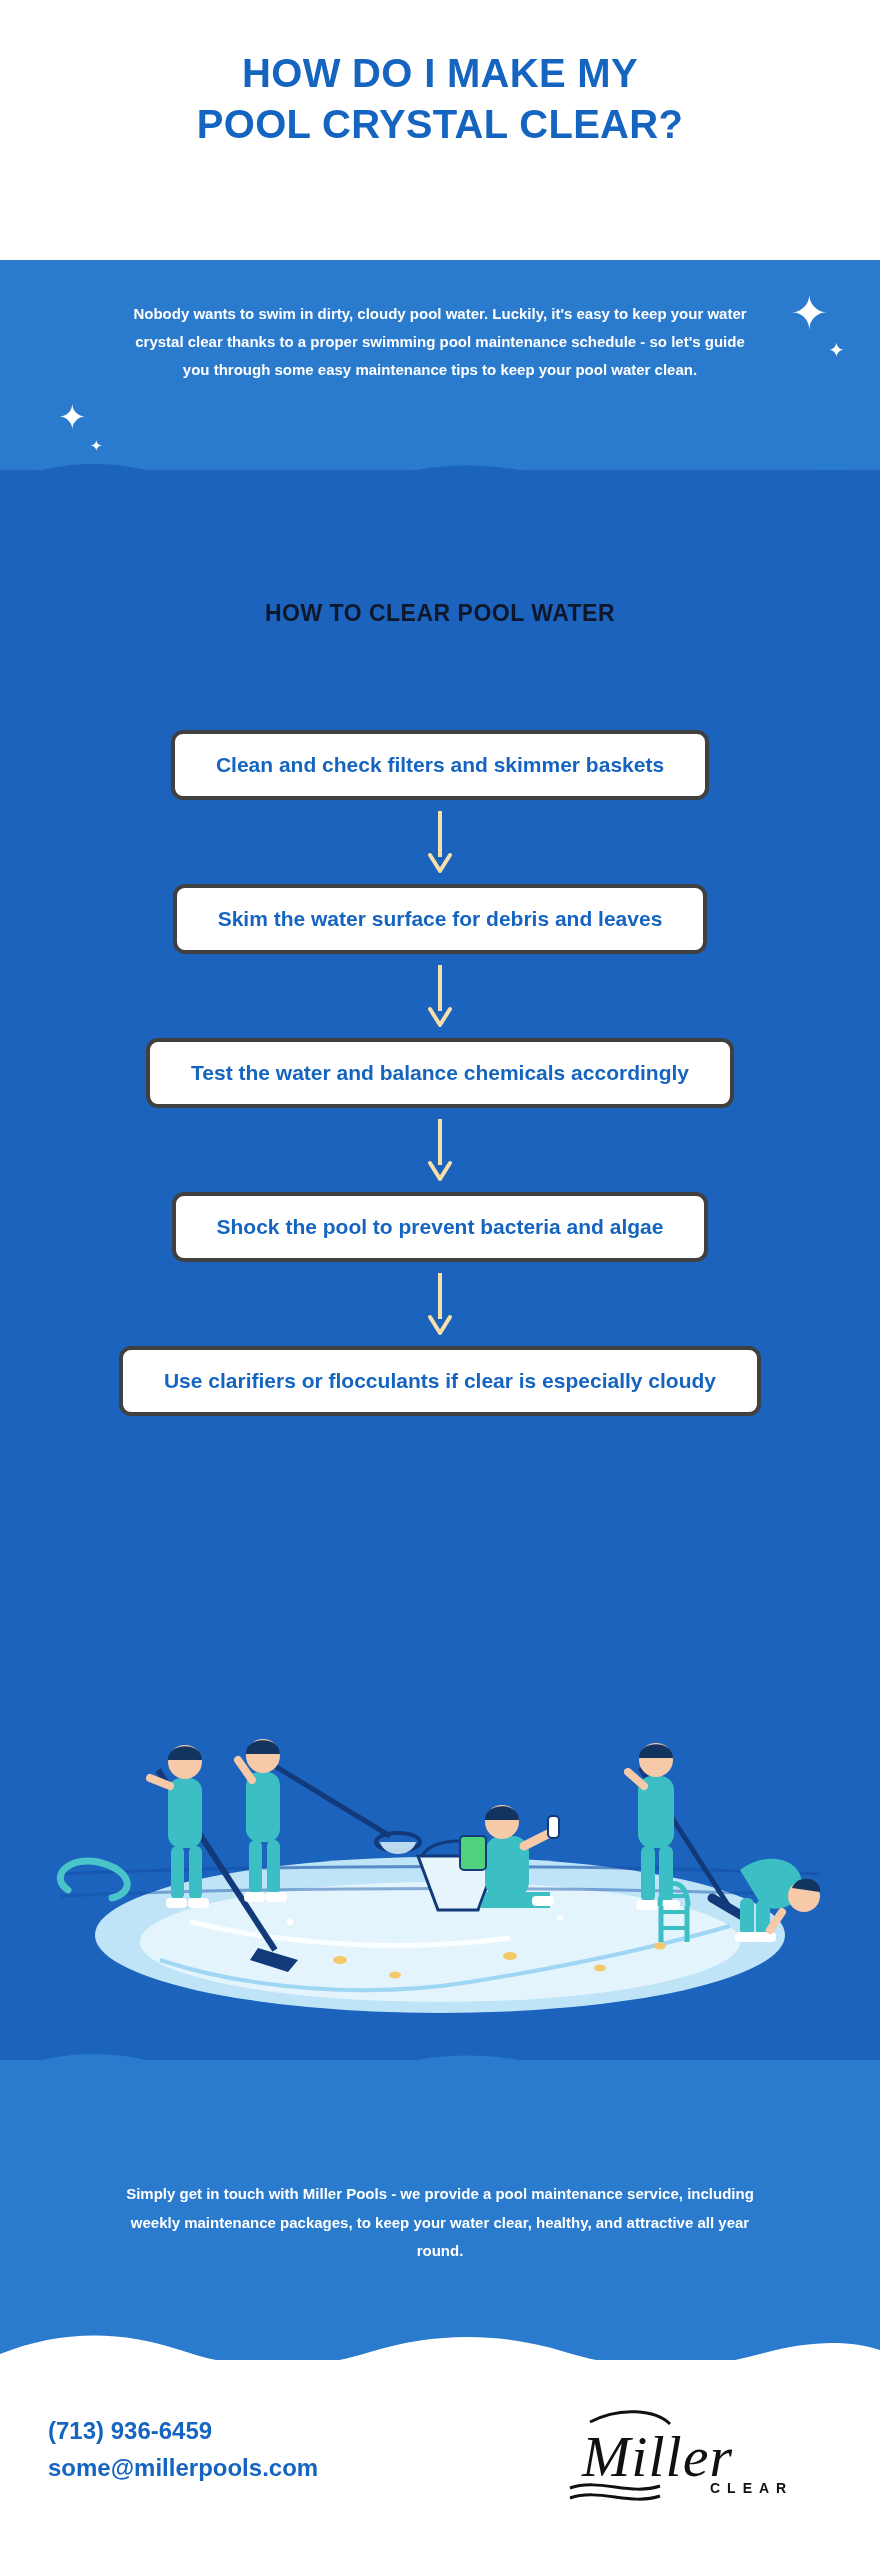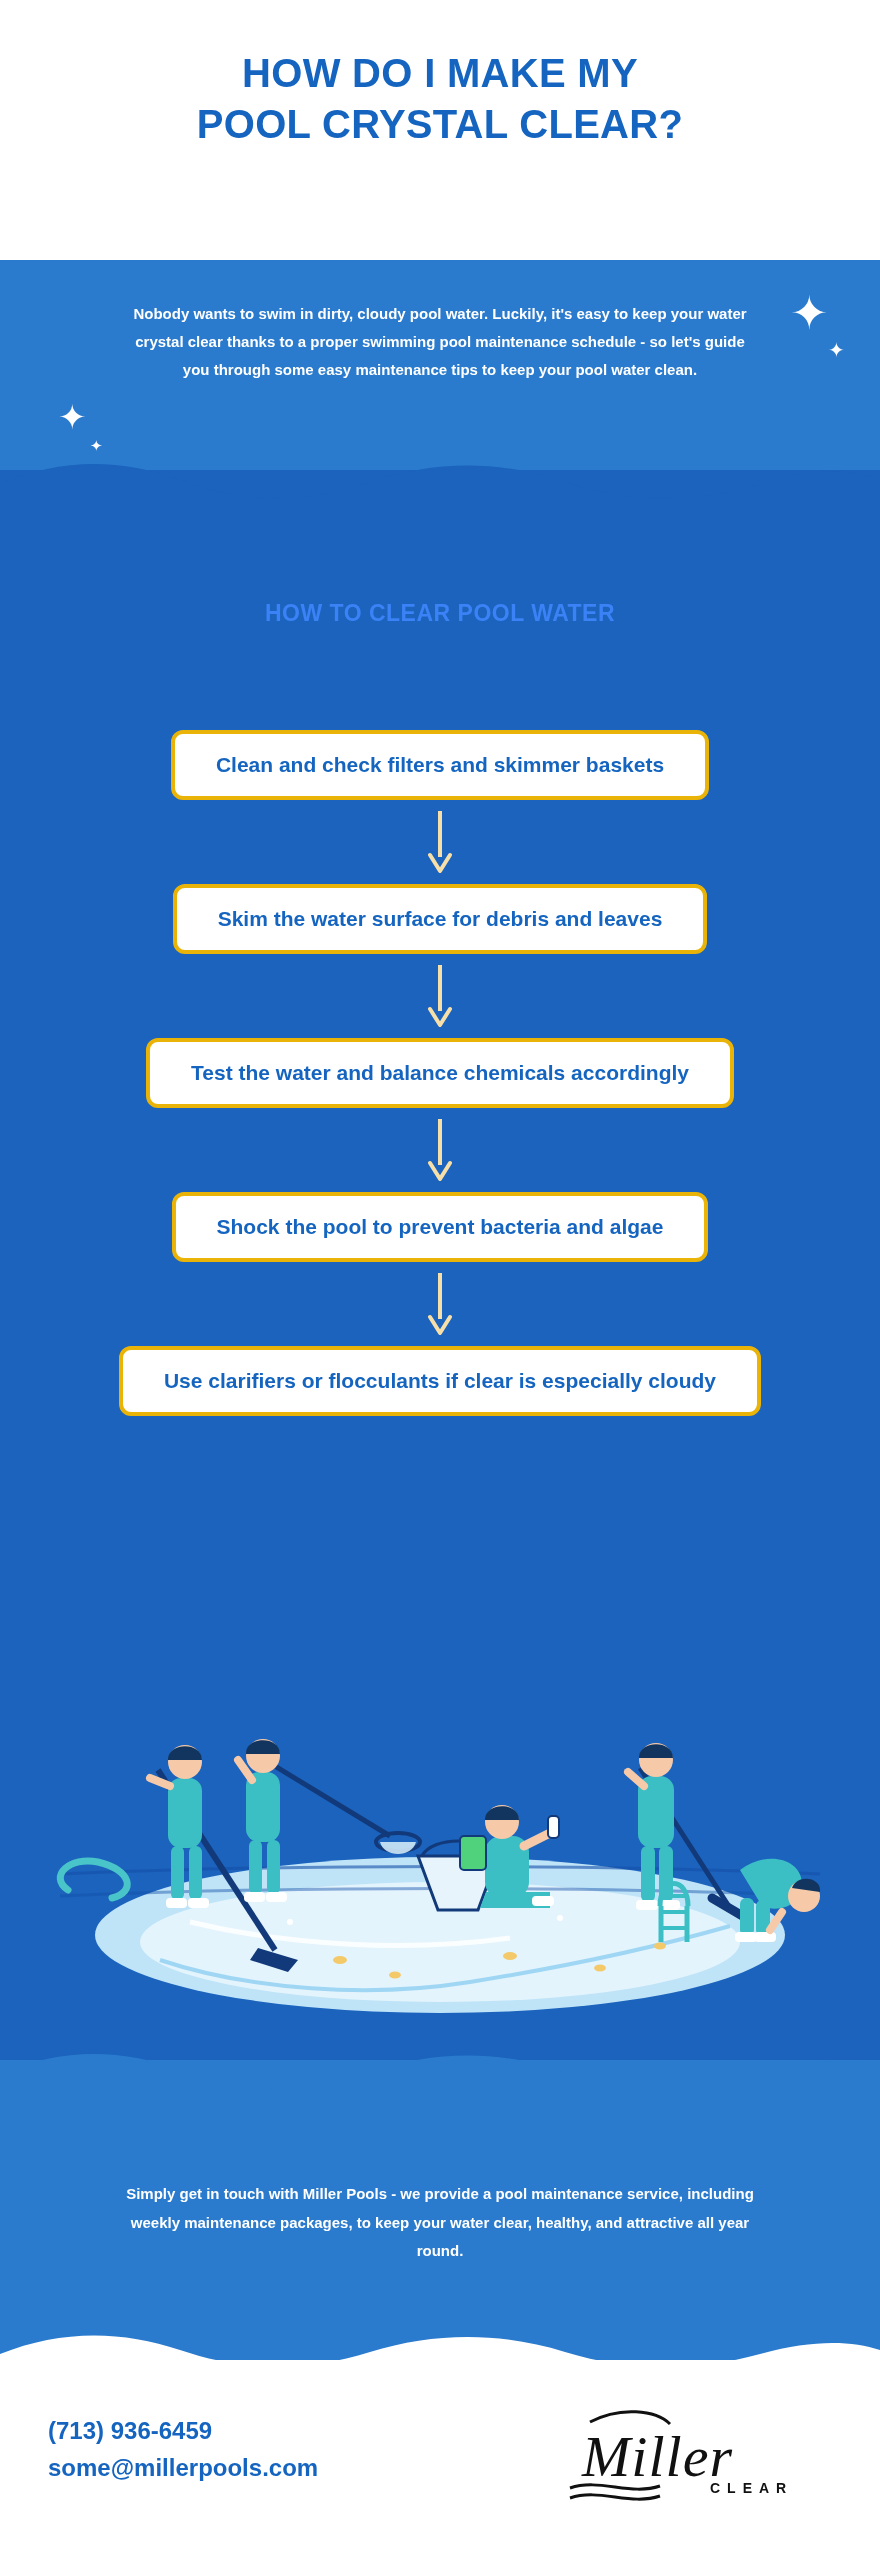--- a/index.html
+++ b/index.html
@@ -105,21 +105,21 @@
   .sparkle-a-small { top: 340px; left: 828px; font-size: 20px; }
   .sparkle-b { top: 400px; left: 58px; font-size: 34px; }
   .sparkle-b-small { top: 438px; left: 90px; font-size: 15px; }
 
   
   .section-title {
     position: absolute;
     top: 600px; left: 0;
     width: 880px;
     text-align: center;
-    color: #3b82f6;
+    color: #0f172a;
     font-size: 23px;
     font-weight: bold;
     letter-spacing: 0.5px;
     z-index: 7;
   }
   .section-sub {
     position: absolute;
     top: 660px; left: 90px;
     width: 700px;
     text-align: center;
@@ -136,21 +136,21 @@
     left: 0;
     width: 880px;
     z-index: 7;
   }
   .step-row {
     display: flex;
     justify-content: center;
   }
   .step-pill {
     background: #ffffff;
-    border: 4px solid #eab308;
+    border: 4px solid #404040;
     border-radius: 12px;
     color: #1565c0;
     font-size: 21px;
     font-weight: bold;
     text-align: center;
     padding: 19px 41px;
     box-sizing: border-box;
     white-space: nowrap;
   }
   .arrow-row {

